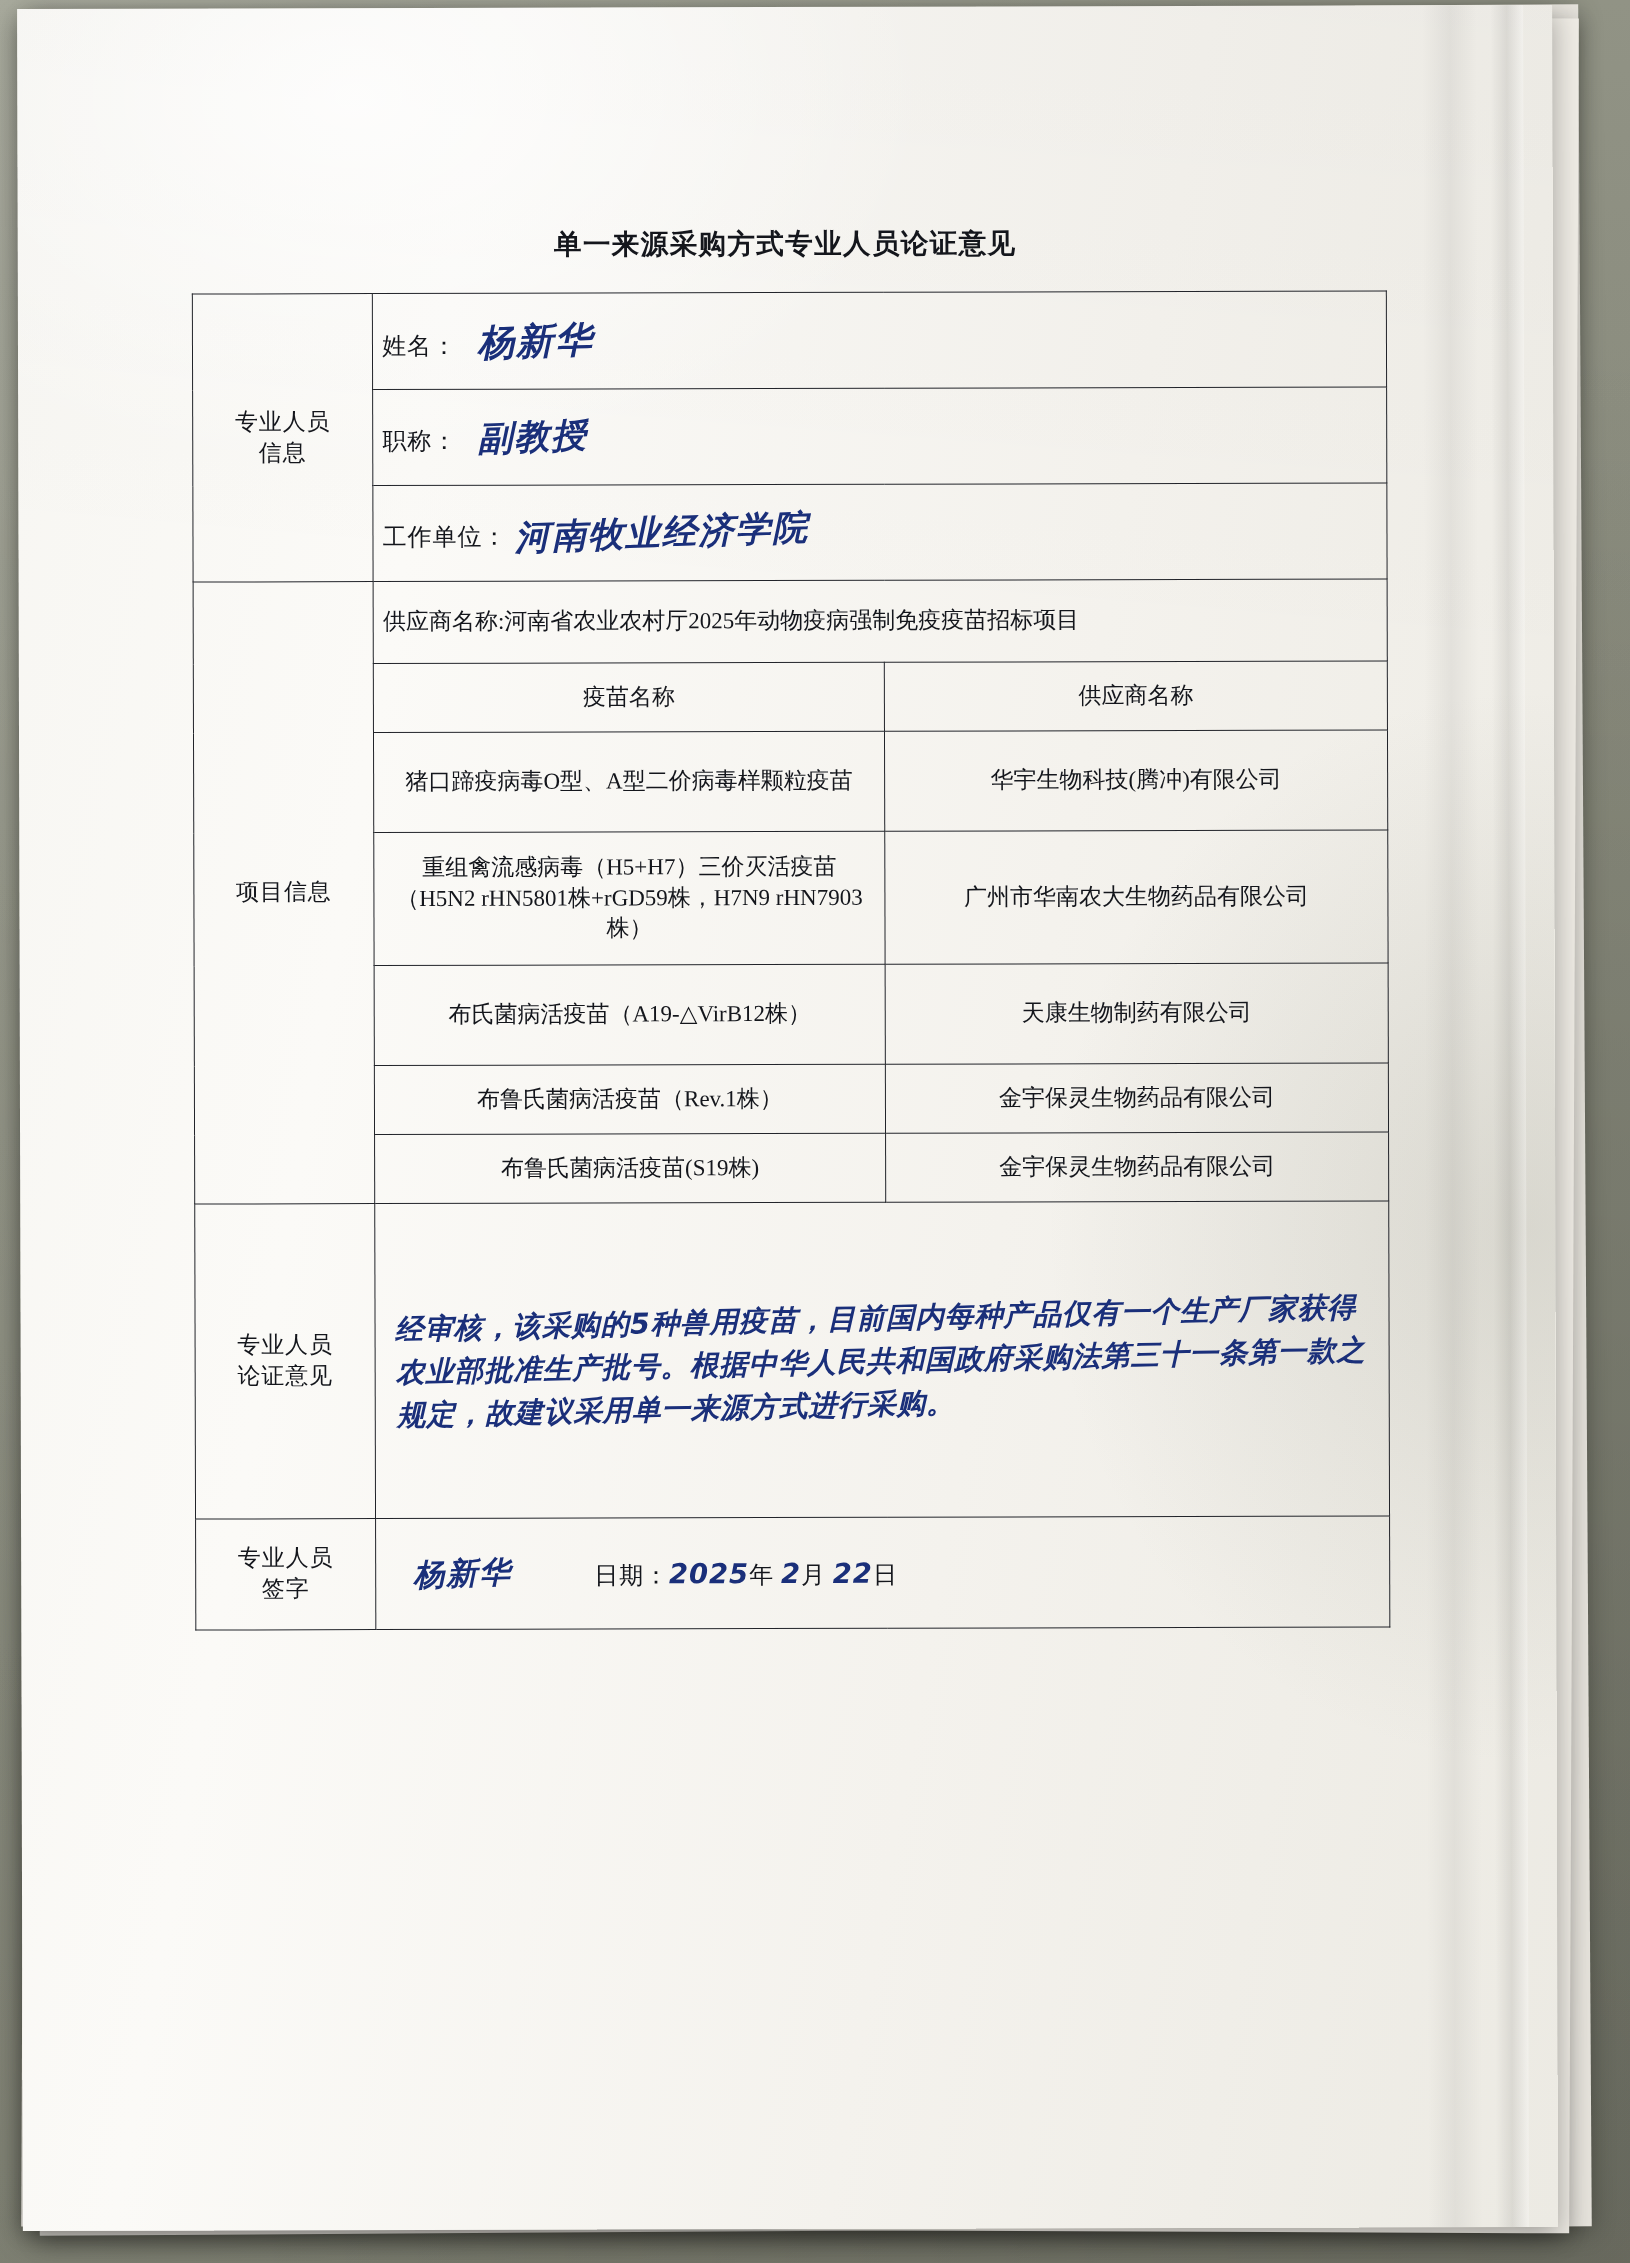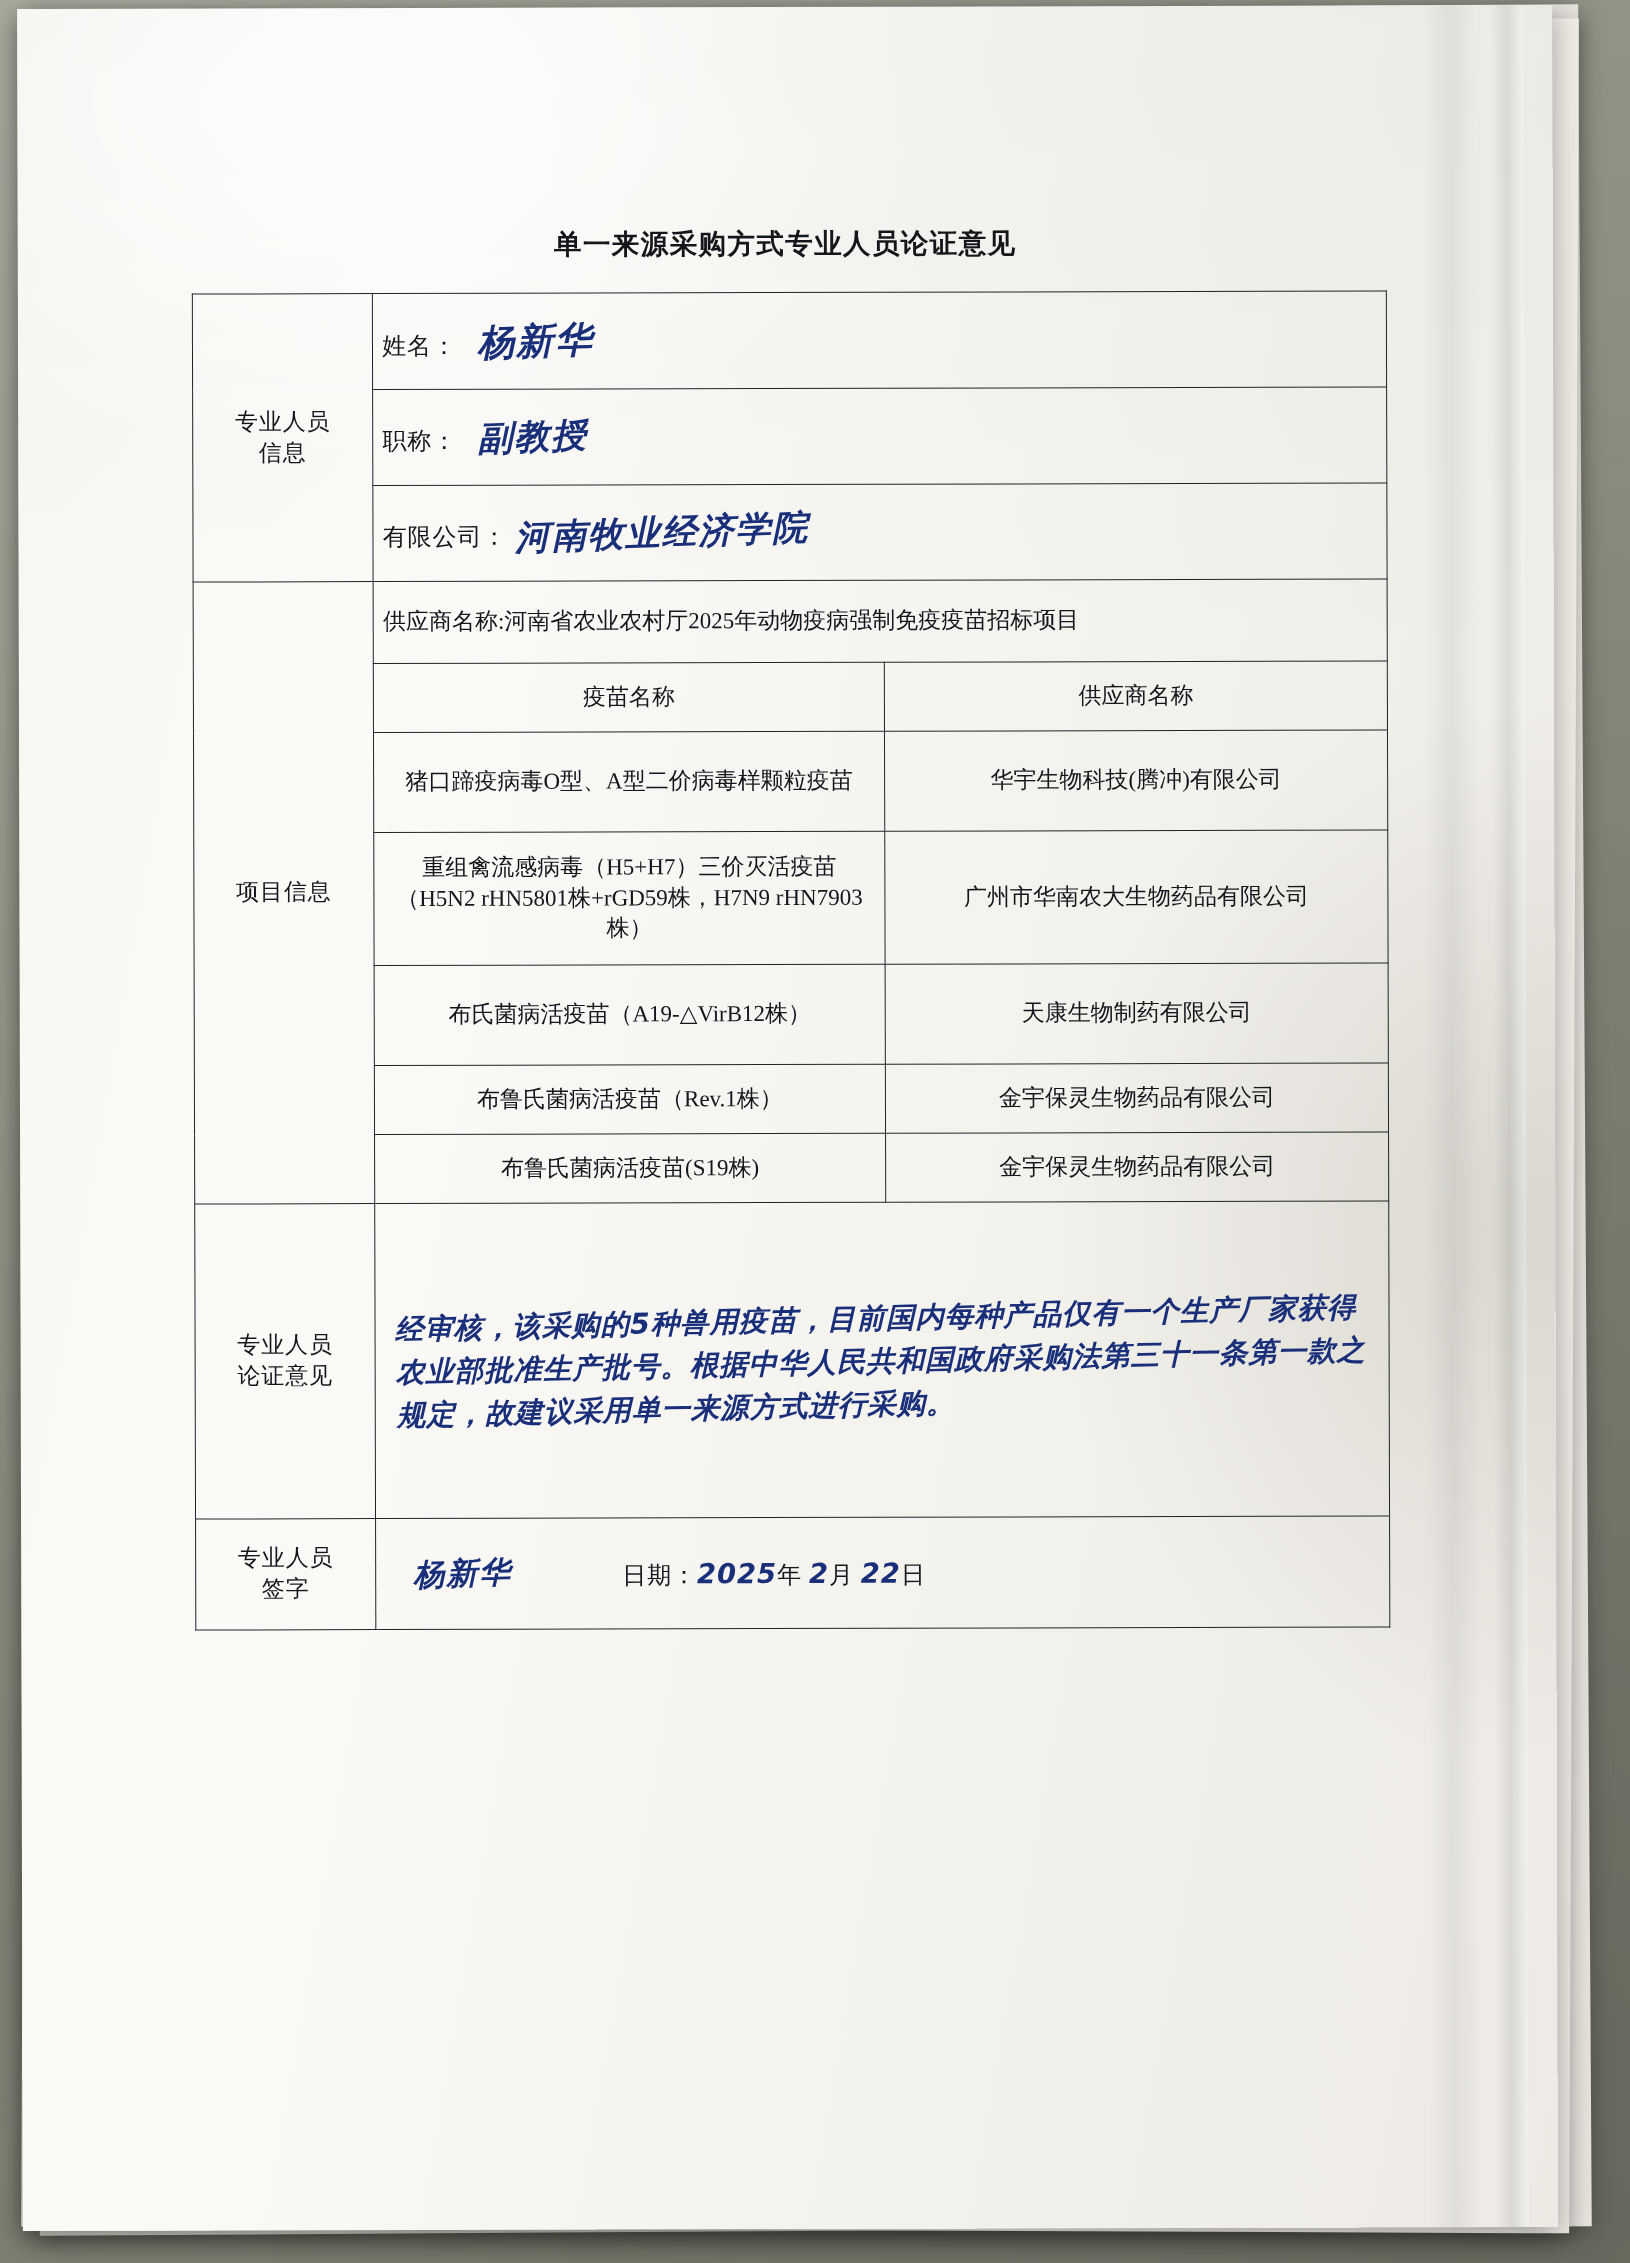--- a/index.html
+++ b/index.html
@@ -182,21 +182,20 @@
   .sign-row-inner {
     display: flex;
     align-items: center;
     justify-content: flex-start;
     gap: 83px;
   }
   .date-block {
     font-size: 24px;
     letter-spacing: 0.9px;
     white-space: nowrap;
-    margin-left: 28px;
   }
   .date-hw {
     font-family: "DejaVu Sans", sans-serif;
     color: #1a2f7a;
     font-style: italic;
     font-weight: bold;
     font-size: 27.5px;
     letter-spacing: 0.9px;
   }
 </style>
@@ -230,21 +229,21 @@
             <span class="lbl-inline">姓名：</span><span class="hw hw-name">杨新华</span>
           </td>
         </tr>
         <tr>
           <td class="cell-left h-title" colspan="2">
             <span class="lbl-inline">职称：</span><span class="hw hw-title">副教授</span>
           </td>
         </tr>
         <tr>
           <td class="cell-left h-unit" colspan="2">
-            <span class="lbl-inline">有限公司：</span><span class="hw hw-unit">河南牧业经济学院</span>
+            <span class="lbl-inline">工作单位：</span><span class="hw hw-unit">河南牧业经济学院</span>
           </td>
         </tr>
 
         <tr>
           <td class="rowlabel" rowspan="7">项目信息</td>
           <td class="cell-left h-proj" colspan="2">
             <span>供应商名称:</span><span>河南省农业农村厅2025年动物疫病强制免疫疫苗招标项目</span>
           </td>
         </tr>
         <tr>

